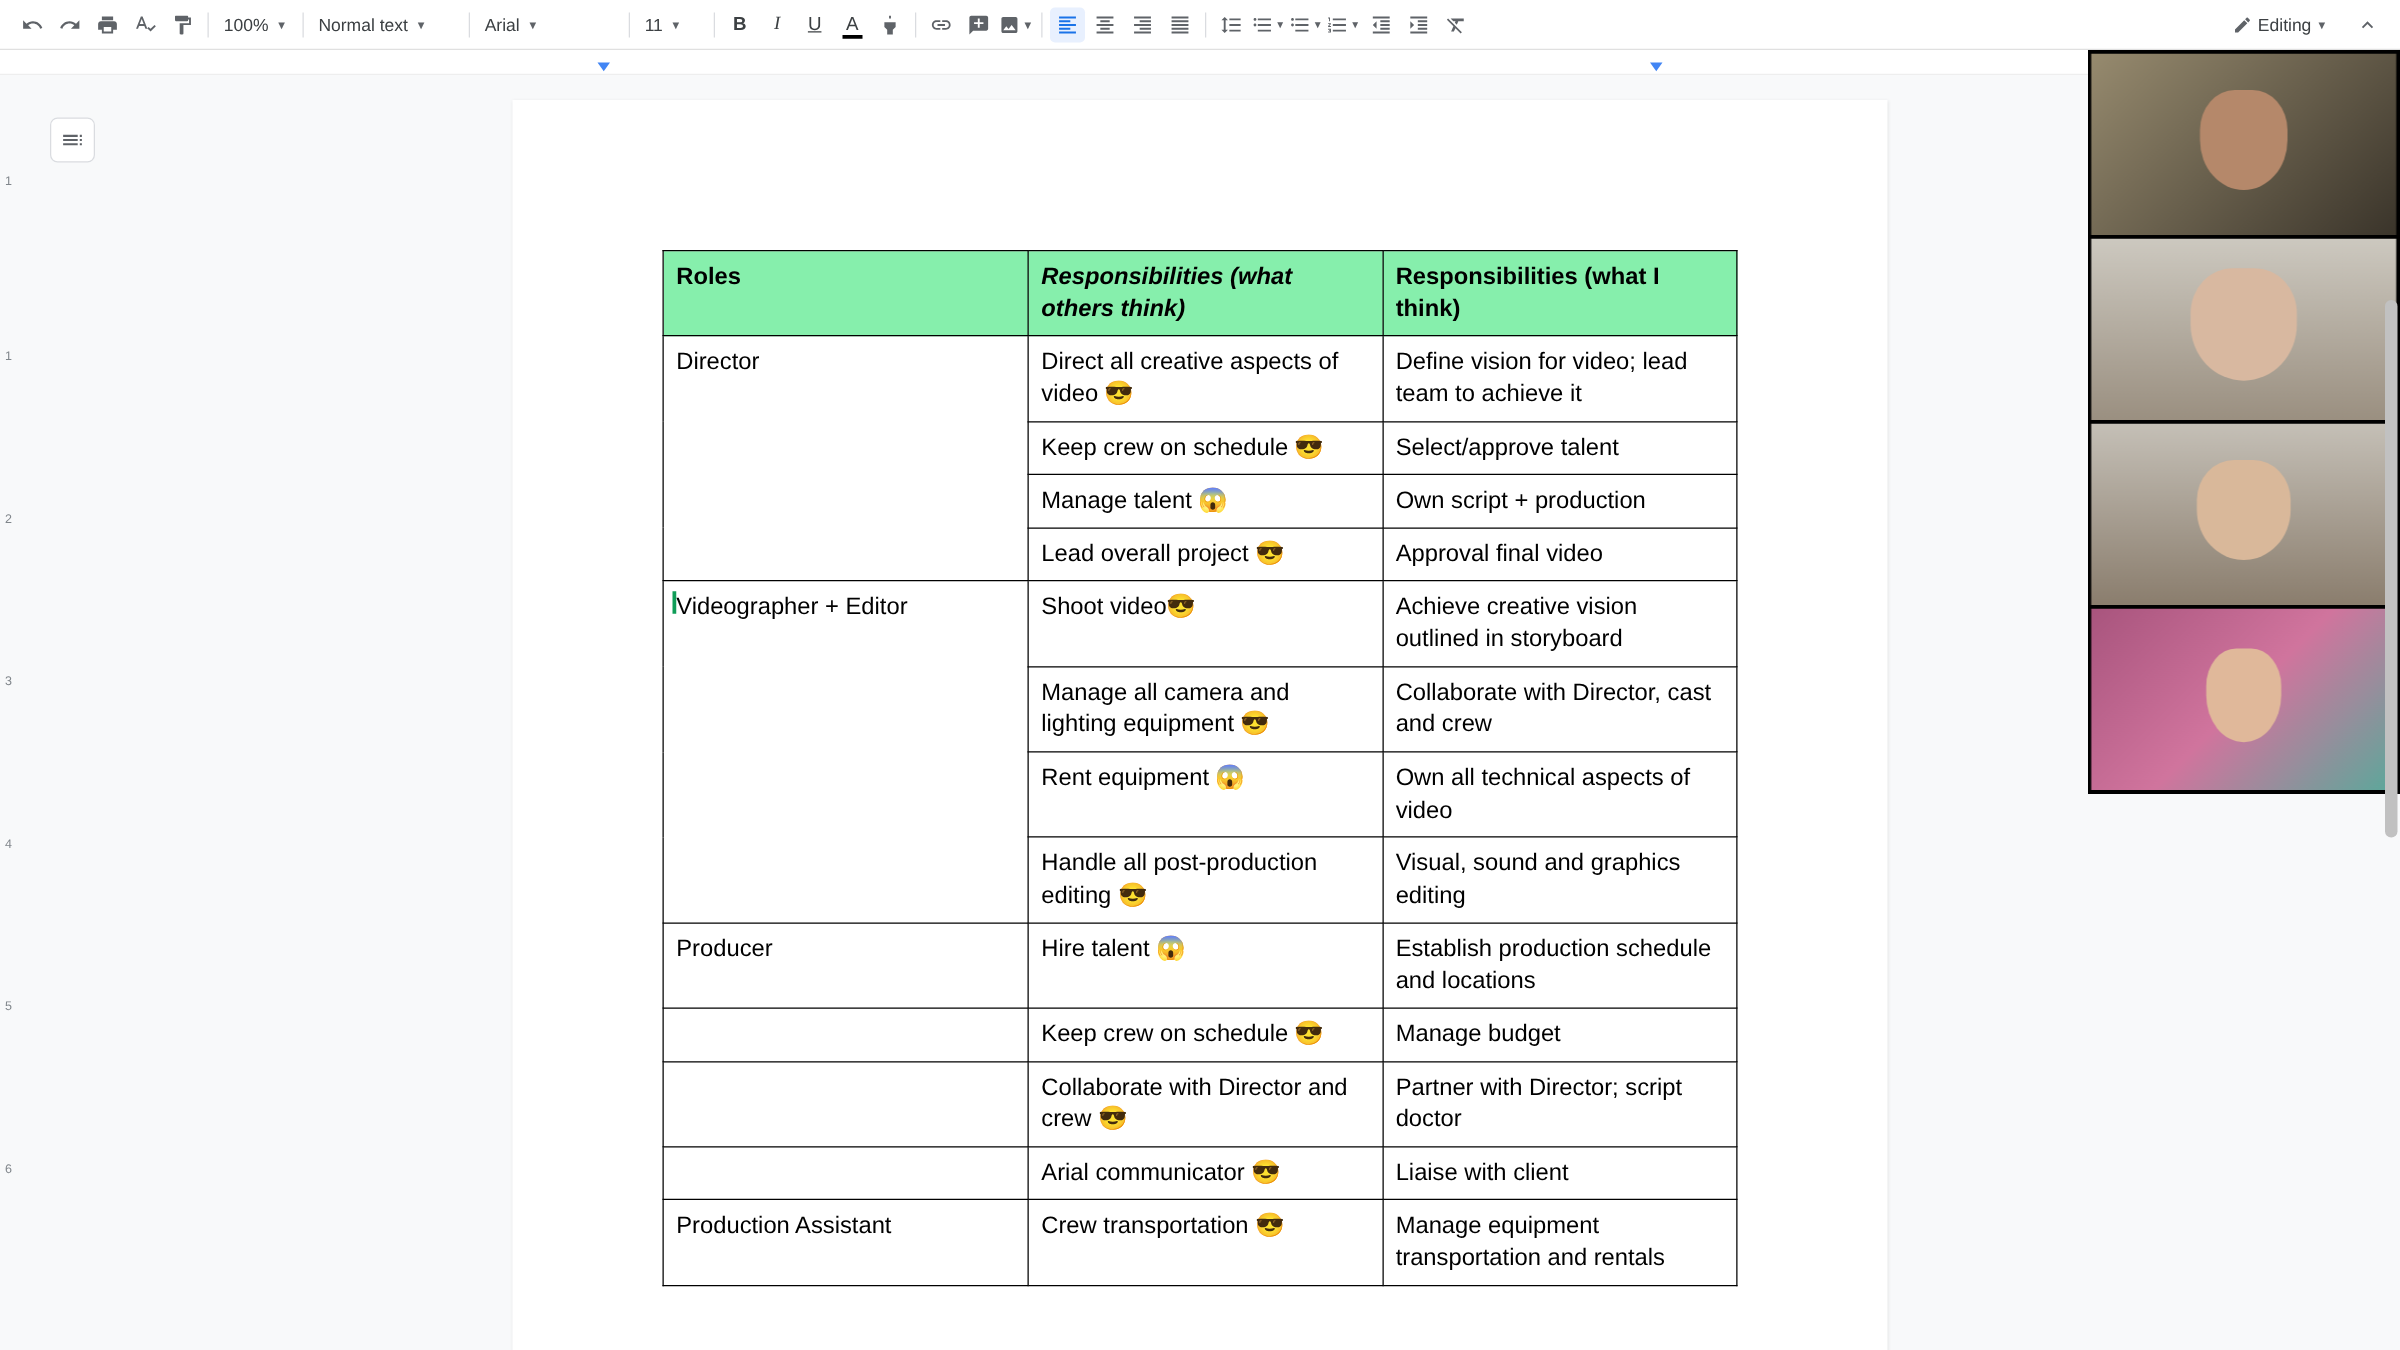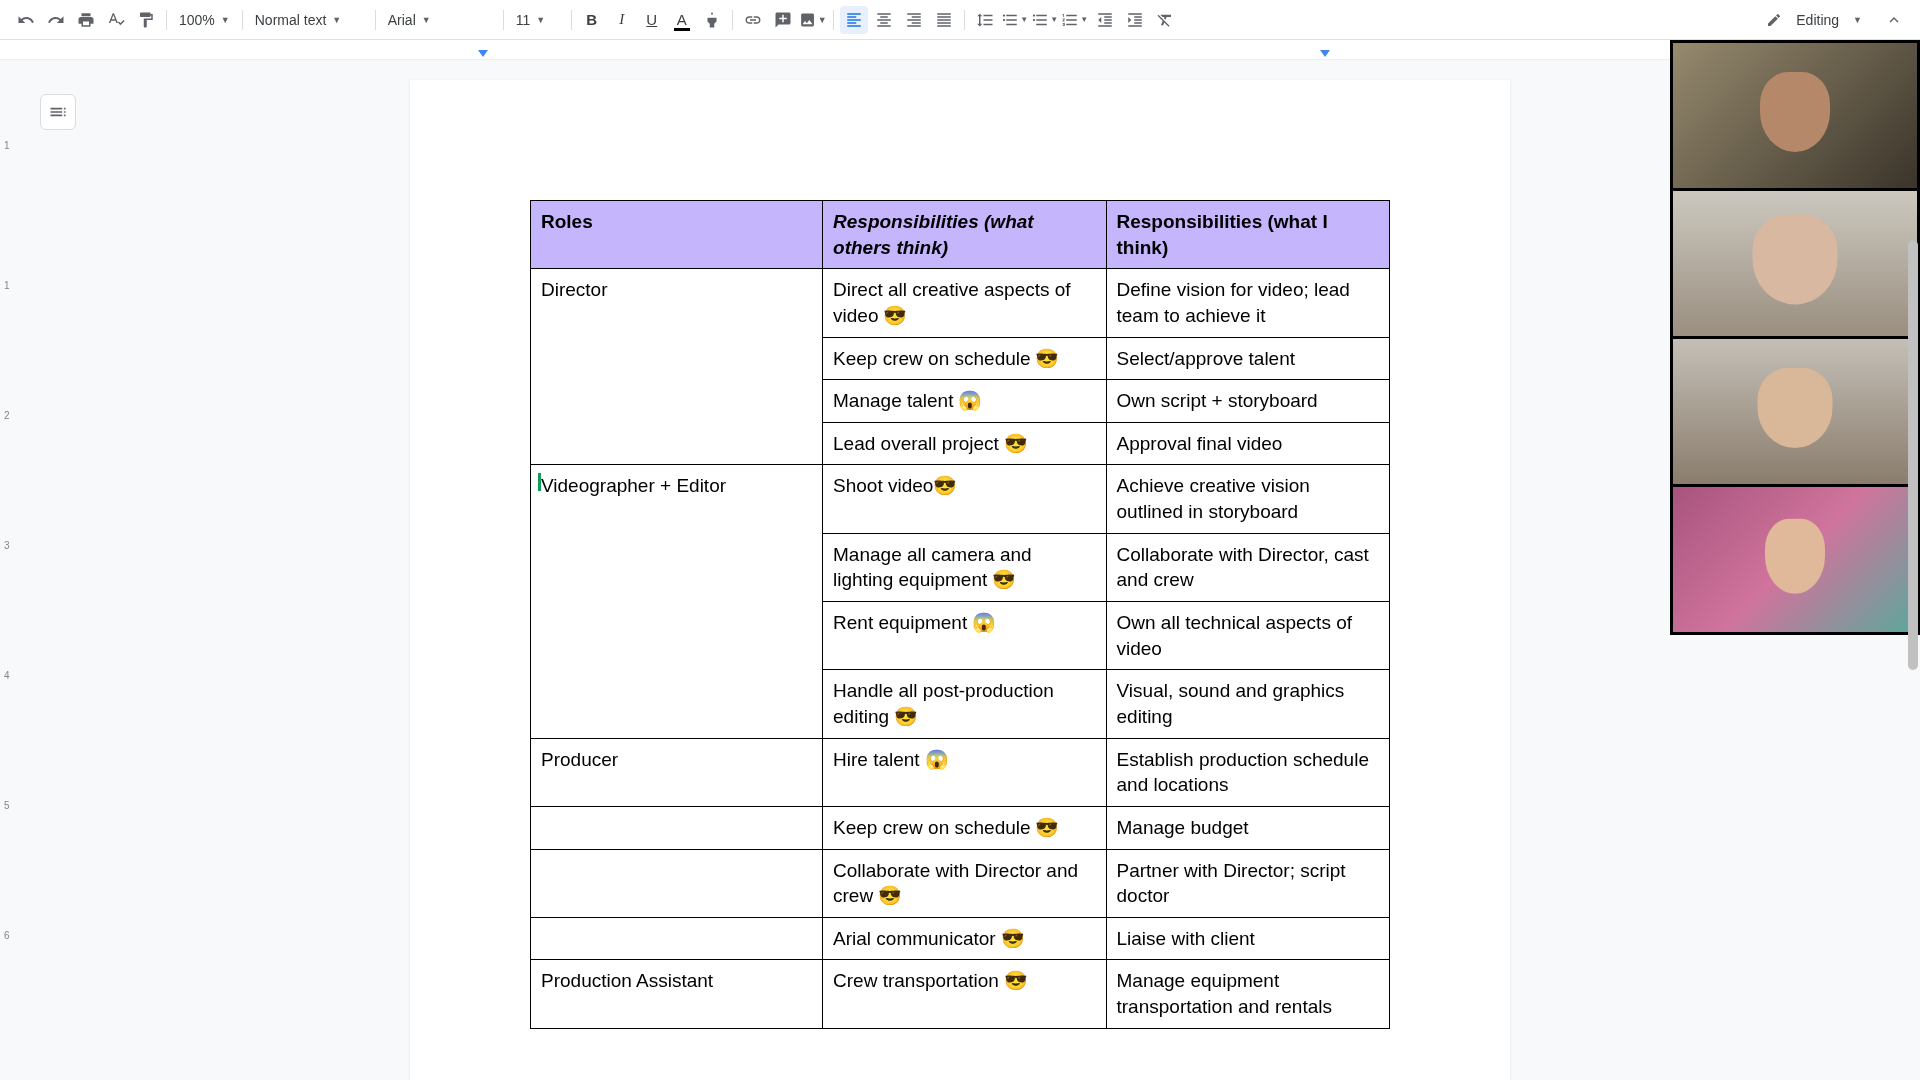--- a/index.html
+++ b/index.html
@@ -33,21 +33,21 @@
   font-size: 14px;
   gap: 6px;
 }
 .tb-chevron { font-size: 9px; color: #5f6368; }
 .align-active { background: #e8f0fe; color: #1a73e8; }
 .editing-btn {
   margin-left: auto;
   height: 30px;
   display: flex; align-items: center;
   padding: 0 10px;
-  gap: 14px;
+  gap: 4px;
   border-radius: 4px;
   cursor: pointer;
   color: #3c4043;
   font-size: 14px;
 }
 .collapse-btn { width: 28px; height: 28px; display:flex;align-items:center;justify-content:center;cursor:pointer;color:#5f6368;margin-left:6px; }
 
 
 .ruler-area { height: 20px; background: #fff; position: relative; border-bottom: 1px solid #eee;}
 .ruler-horiz {
@@ -116,21 +116,21 @@
 .roles-table th, .roles-table td {
   border: 1px solid #000;
   padding: 8px 10px;
   text-align: left;
   vertical-align: top;
   font-size: 19px;
   color: #000;
   line-height: 1.35;
 }
 .roles-table th {
-  background: #c4b5fd;
+  background: #86efac;
   font-weight: bold;
 }
 .col-role { width: 34%; }
 .col-resp1 { width: 33%; font-style: italic; }
 .col-resp2 { width: 33%; margin-left: 18px; }
 
 .cursor-mark {
   display: inline-block;
   width: 3px; height: 18px;
   background: #0f9d58;
@@ -425,21 +425,21 @@
             <td rowspan="4">Director</td>
             <td>Direct all creative aspects of video 😎</td>
             <td>Define vision for video; lead team to achieve it</td>
           </tr>
           <tr>
             <td>Keep crew on schedule 😎</td>
             <td>Select/approve talent</td>
           </tr>
           <tr>
             <td>Manage talent 😱</td>
-            <td>Own script + storyboard</td>
+            <td>Own script + production</td>
           </tr>
           <tr>
             <td>Lead overall project 😎</td>
             <td>Approval final video</td>
           </tr>
           <tr>
             <td rowspan="4" style="position: relative;"><span class="cursor-mark"></span>Videographer + Editor</td>
             <td>Shoot video😎</td>
             <td>Achieve creative vision outlined in storyboard</td>
           </tr>

